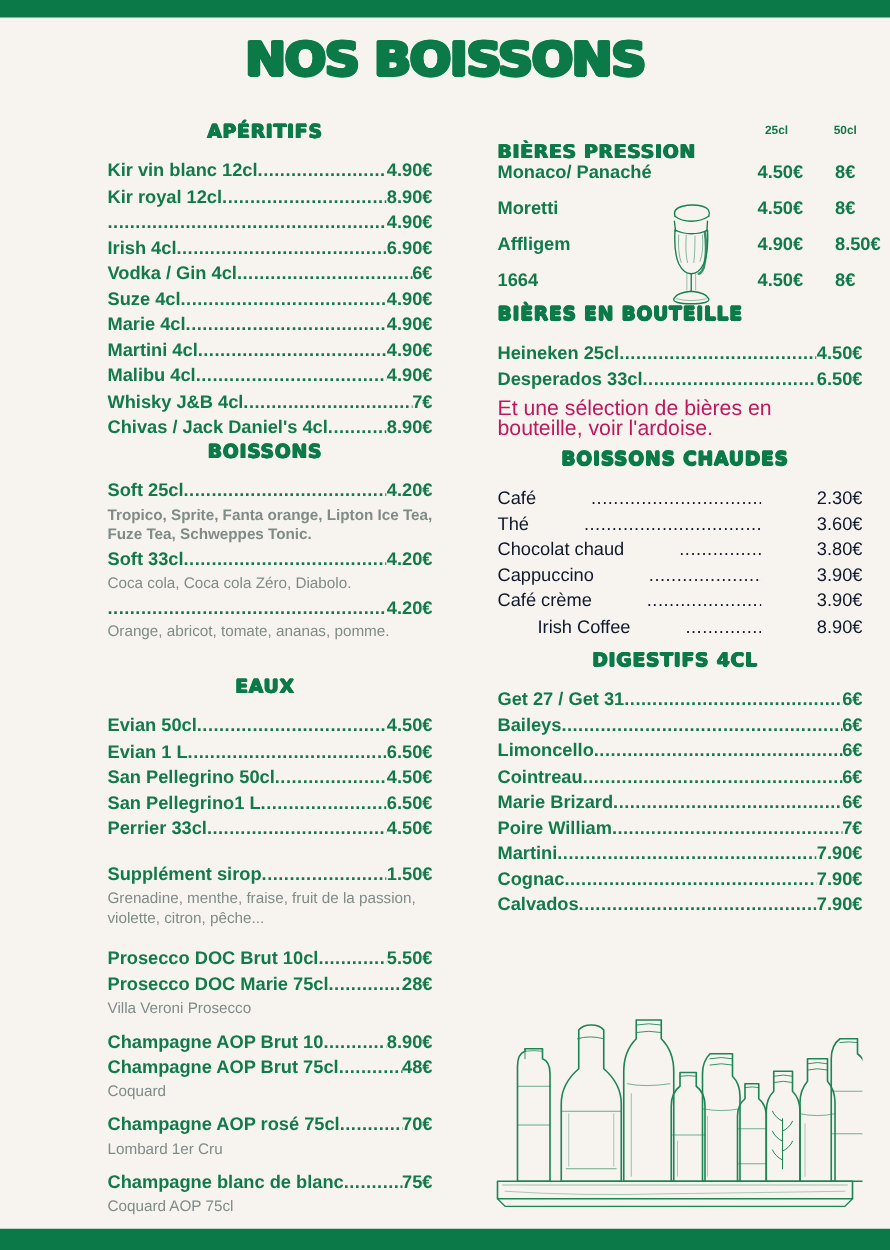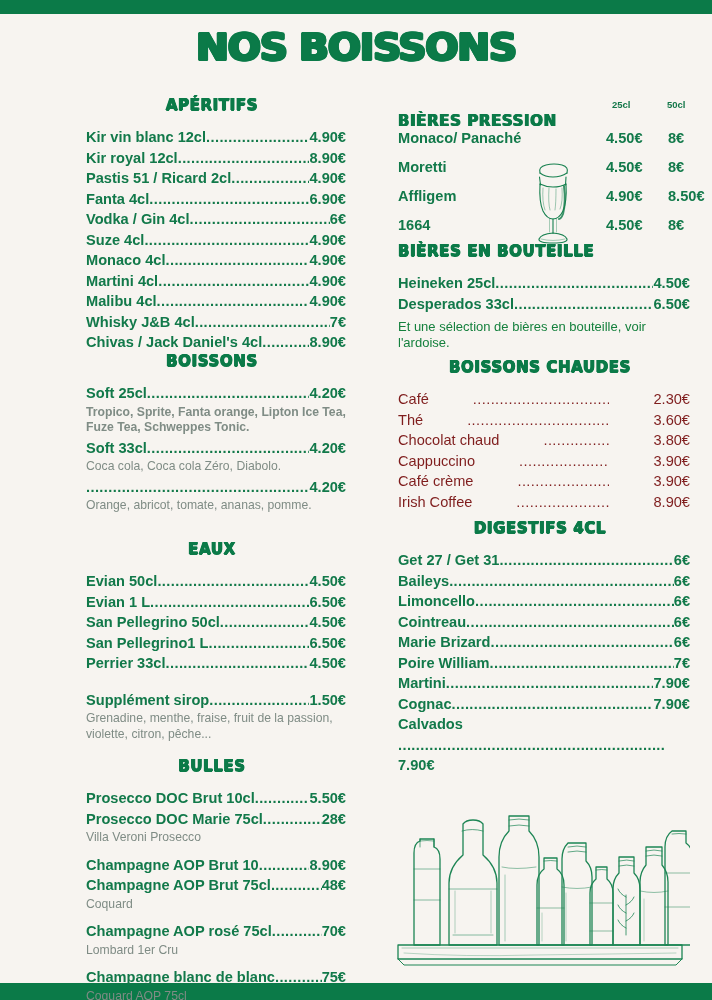--- a/index.html
+++ b/index.html
@@ -69,21 +69,21 @@
   .item-row {
     display: flex;
     align-items: baseline;
     font-size: 14.6px;
     font-weight: 700;
     color: #12794a;
     line-height: 20.5px;
     white-space: nowrap;
     overflow: hidden;
   }
-  .item-row.light { font-weight: 400; color: #7f1d1d; gap: 44px; }
+  .item-row.light { font-weight: 400; color: #0f172a; gap: 44px; }
 
   .item-name { flex: 0 0 auto; }
 
   .dots {
     flex: 1 1 auto;
     overflow: hidden;
     white-space: nowrap;
     letter-spacing: 0.4px;
     margin: 0 0px;
     font-weight: 700;
@@ -142,22 +142,22 @@
 
   .bottles-art {
     position: absolute;
     left: 390px;
     top: 795px;
     width: 300px;
     height: 185px;
   }
 
   .plain-note {
-    font-size: 13px;
-    color: #15803d;
+    font-size: 17px;
+    color: #be185d;
     line-height: 15.5px;
     margin-top: 5px;
   }
 </style>
 </head>
 <body>
 
 <div class="bar bar-top"></div>
 <div class="bar bar-bottom"></div>
 
@@ -172,41 +172,40 @@
           <span class="item-name">Kir vin blanc 12cl</span>
           <span class="dots">............................................................</span>
           <span class="item-price">4.90€</span>
         </div>
         <div class="item-row" style="padding-left: 8px; justify-content: center;">
           <span class="item-name">Kir royal 12cl</span>
           <span class="dots">............................................................</span>
           <span class="item-price">8.90€</span>
         </div>
         <div class="item-row" style="padding-left: 8px;">
-          <span class="item-name">Pastis 51 / Ricard 2cl</span>
           <span class="dots">............................................................</span>
           <span class="item-price">4.90€</span>
         </div>
         <div class="item-row" style="padding-left: 8px;">
-          <span class="item-name">Fanta 4cl</span>
+          <span class="item-name">Irish 4cl</span>
           <span class="dots">............................................................</span>
           <span class="item-price">6.90€</span>
         </div>
         <div class="item-row" style="padding-left: 8px;">
           <span class="item-name">Vodka / Gin 4cl</span>
           <span class="dots">............................................................</span>
           <span class="item-price">6€</span>
         </div>
         <div class="item-row" style="padding-left: 8px;">
           <span class="item-name">Suze 4cl</span>
           <span class="dots">............................................................</span>
           <span class="item-price">4.90€</span>
         </div>
         <div class="item-row" style="padding-left: 8px;">
-          <span class="item-name">Monaco 4cl</span>
+          <span class="item-name">Marie 4cl</span>
           <span class="dots">............................................................</span>
           <span class="item-price">4.90€</span>
         </div>
         <div class="item-row" style="padding-left: 8px;">
           <span class="item-name">Martini 4cl</span>
           <span class="dots">............................................................</span>
           <span class="item-price">4.90€</span>
         </div>
         <div class="item-row" style="padding-left: 8px;">
           <span class="item-name">Malibu 4cl</span>
@@ -281,21 +280,20 @@
         <div class="item-row" style="padding-left: 8px;">
           <span class="item-name">Supplément sirop</span>
           <span class="dots">............................................................</span>
           <span class="item-price">1.50€</span>
         </div>
         <div class="desc" style="padding-left: 8px;">Grenadine, menthe, fraise, fruit de la passion, violette, citron, pêche...</div>
       </div>
   </div>
 
   <div class="section" id="sec-bulles" style="top:757px;">
-    <div class="section-head">BULLES</div>
     <div id="list-bulles">
         <div class="item-row" style="padding-left: 8px;">
           <span class="item-name">Prosecco DOC Brut 10cl</span>
           <span class="dots">............................................................</span>
           <span class="item-price">5.50€</span>
         </div>
         <div class="item-row" style="padding-left: 8px;">
           <span class="item-name">Prosecco DOC Marie 75cl</span>
           <span class="dots">............................................................</span>
           <span class="item-price">28€</span>
@@ -417,21 +415,21 @@
         <div class="item-row light" style="padding-left: 8px; justify-content: flex-end;">
           <span class="item-name">Cappuccino</span>
           <span class="dots">............................................................</span>
           <span class="item-price">3.90€</span>
         </div>
         <div class="item-row light" style="padding-left: 8px;">
           <span class="item-name">Café crème</span>
           <span class="dots">............................................................</span>
           <span class="item-price">3.90€</span>
         </div>
-        <div class="item-row light" style="padding-left: 8px;">
+        <div class="item-row light" style="padding-left: 8px; margin-left: 32px;">
           <span class="item-name">Irish Coffee</span>
           <span class="dots">............................................................</span>
           <span class="item-price">8.90€</span>
         </div>
       </div>
   </div>
 
   <div class="section" id="sec-digestifs" style="top:519px;">
     <div class="section-head">DIGESTIFS 4CL</div>
     <div id="list-digestifs">
@@ -468,21 +466,21 @@
         <div class="item-row" style="padding-left: 8px;">
           <span class="item-name">Martini</span>
           <span class="dots">............................................................</span>
           <span class="item-price">7.90€</span>
         </div>
         <div class="item-row" style="padding-left: 8px;">
           <span class="item-name">Cognac</span>
           <span class="dots">............................................................</span>
           <span class="item-price">7.90€</span>
         </div>
-        <div class="item-row" style="padding-left: 8px; flex-direction: column;">
+        <div class="item-row" style="padding-left: 8px;">
           <span class="item-name">Calvados</span>
           <span class="dots">............................................................</span>
           <span class="item-price">7.90€</span>
         </div>
       </div>
   </div>
 
 </div>
 
 <svg class="bottles-art" viewBox="0 0 300 185">

